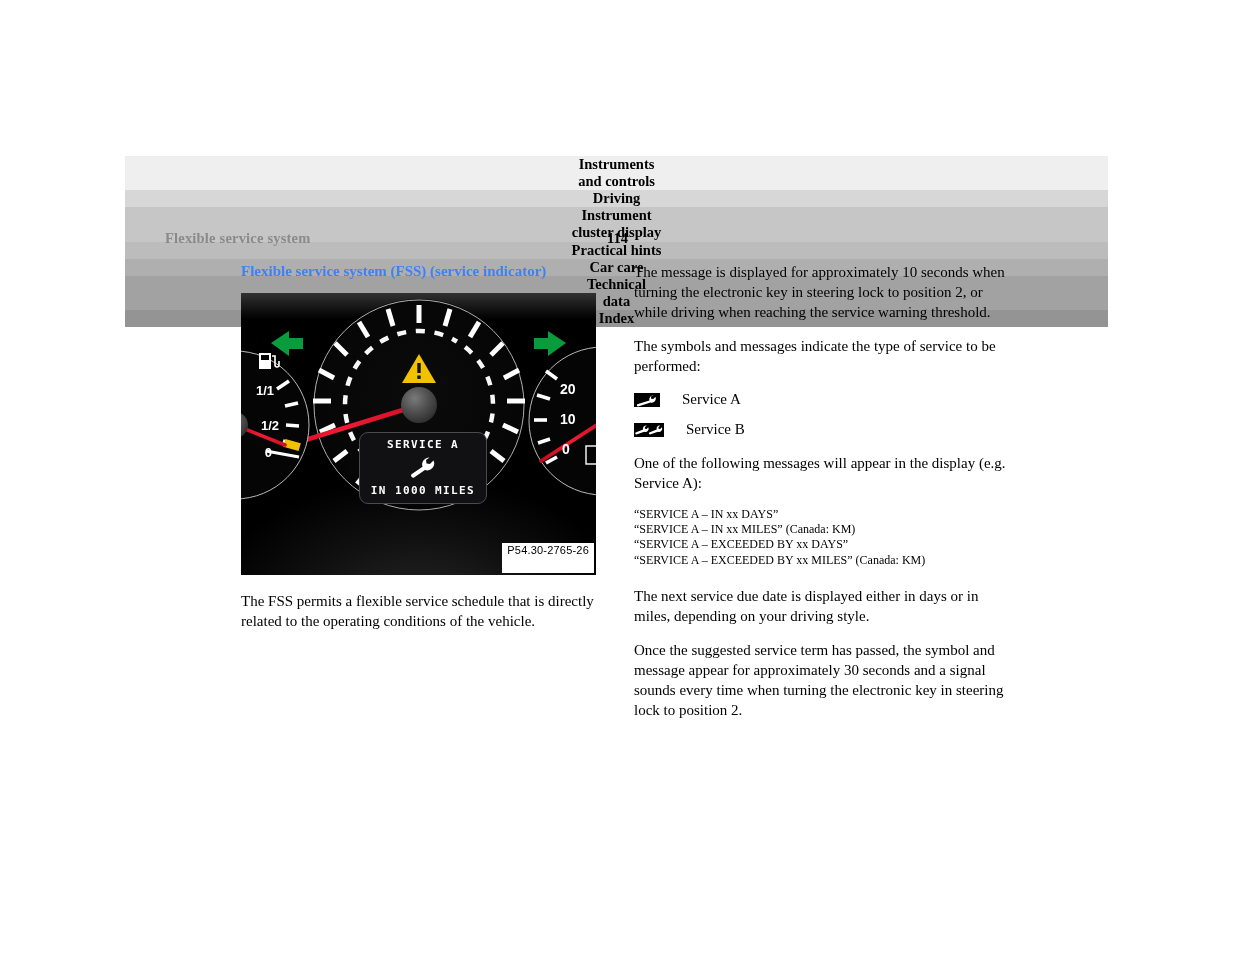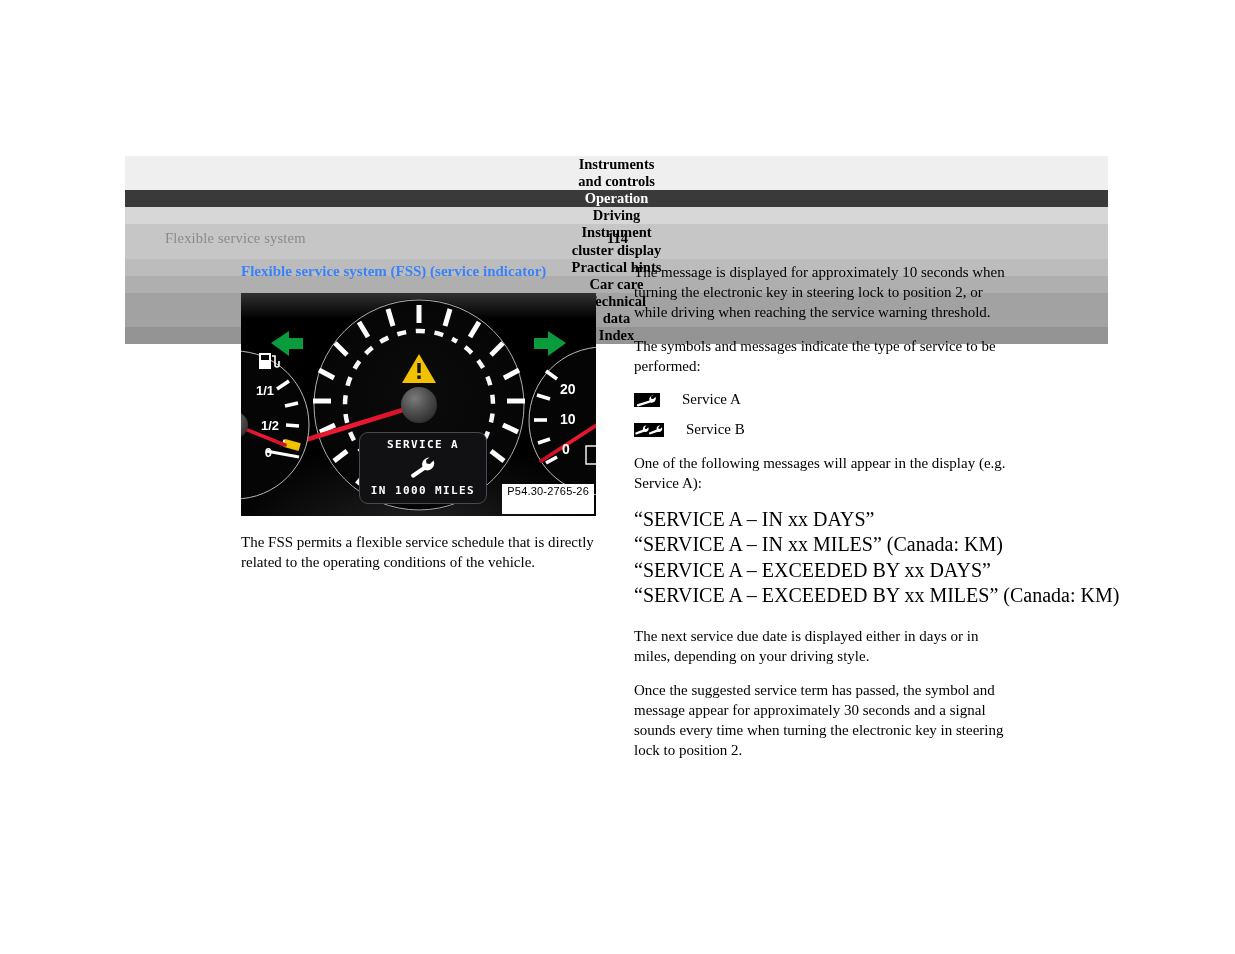--- a/index.html
+++ b/index.html
@@ -48,21 +48,21 @@
     left: 125px;
     top: 230px;
     width: 983px;
     height: 20px;
   }
   .running-head {
     position: absolute;
     left: 40px;
     top: 0;
     font-family: "Liberation Serif", serif;
-    font-weight: normal;
+    font-weight: bold;
     font-size: 14.5px;
     color: #8a8a8a;
     letter-spacing: 0.2px;
   }
   .folio {
     position: absolute;
     left: 482px;
     top: 0;
     font-family: "Liberation Serif", serif;
     font-weight: bold;
@@ -90,21 +90,21 @@
     margin: 0 0 12px 0;
   }
   p.body {
     margin: 0 0 14px 0;
     font-size: 15px;
     line-height: 1.335;
   }
   p.body:last-child { margin-bottom: 0; }
   .msg-list {
     margin: 0 0 18px 0;
-    font-size: 20px;
+    font-size: 12px;
     line-height: 1.265;
   }
   .msg-list div { white-space: nowrap; }
 
   
   .sym {
     display: inline-block;
     background: #000;
     vertical-align: -3px;
     position: relative;
@@ -120,21 +120,21 @@
     font-size: 15px;
   }
   .sym-row .sym { margin-right: 0; }
   .sym-row .sym-label { margin-left: 22px; }
   .sym-list { margin: 0 0 13px 0; }
 
   
   .cluster {
     position: relative;
     width: 355px;
-    height: 223px;
+    height: 282px;
     margin: 0 0 16px 0;
     background: #000;
     overflow: hidden;
   }
   .cluster-bg {
     position: absolute; inset: 0;
     background:
       radial-gradient(ellipse 60% 50% at 50% 115%, #2a2a2a 0%, #111 55%, #000 100%),
       linear-gradient(180deg, #161616 0%, #050505 35%, #000 100%);
   }
@@ -184,21 +184,20 @@
     line-height: 1;
   }
   .lcd-wrench { width: 30px; height: 22px; }
 </style>
 </head>
 <body>
 
 <div class="tabbar">
   <div class="tab" style="flex:1.30;background:#efefef"><span>Instruments
 and controls</span></div>
-  <div class="tab active" style="flex:1.20;background:#3a3a3a"><span>Operation</span></div>
   <div class="tab" style="flex:1.22;background:#d7d7d7"><span>Driving</span></div>
   <div class="tab" style="flex:1.19;background:#c6c6c6"><span>Instrument
 cluster display</span></div>
   <div class="tab" style="flex:1.22;background:#bcbcbc"><span>Practical hints</span></div>
   <div class="tab" style="flex:1.22;background:#afafaf"><span>Car care</span></div>
   <div class="tab" style="flex:1.20;background:#a2a2a2"><span>Technical
 data</span></div>
   <div class="tab" style="flex:1.36;background:#949494"><span>Index</span></div>
 </div>
 

